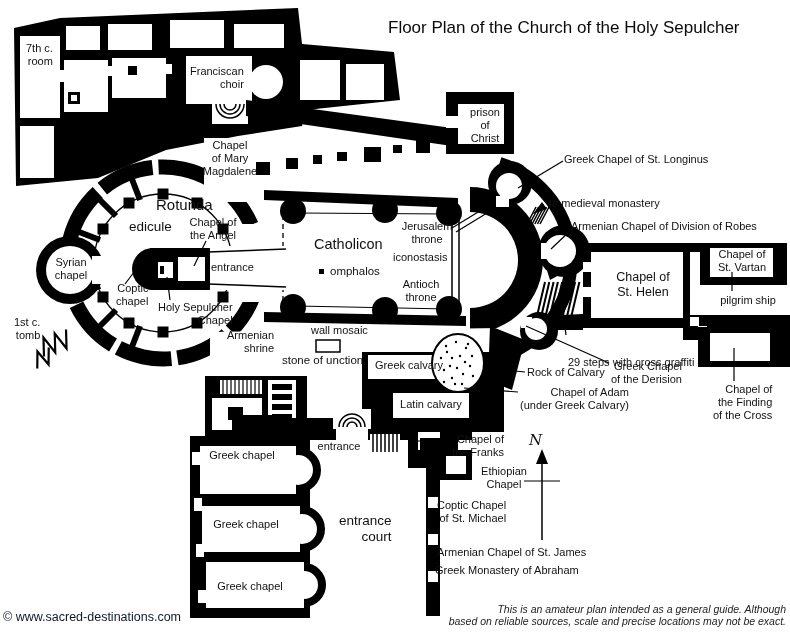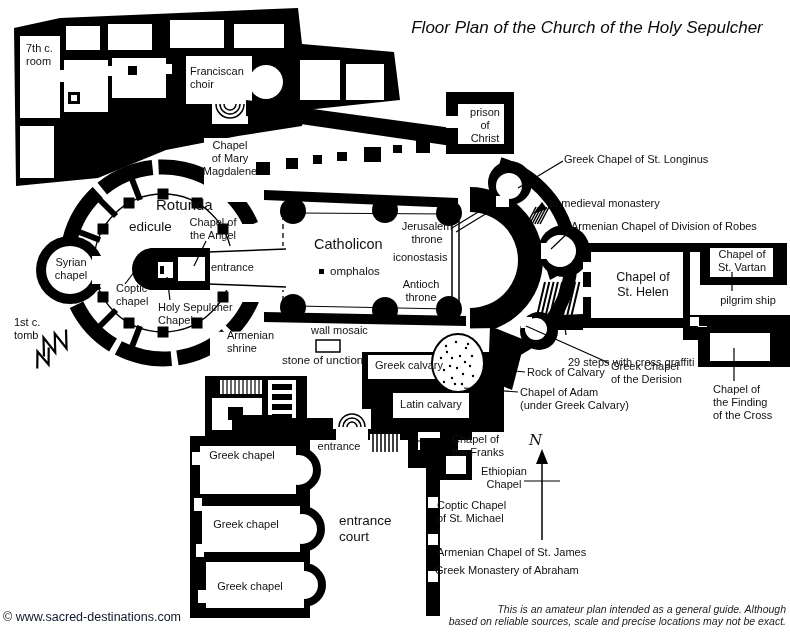--- a/index.html
+++ b/index.html
@@ -1,22 +1,22 @@
 <!DOCTYPE html>
 <html><head>
 <meta charset="utf-8">
 <style>
   html,body{margin:0;padding:0;background:#fff;}
   #page{position:relative;width:790px;height:635px;background:#ffffff;overflow:hidden;
         font-family:"Liberation Sans","DejaVu Sans",sans-serif;color:#111;}
   #plan-svg{position:absolute;left:0;top:0;}
-  .lbl{position:absolute;font-size:11px;line-height:1.17;white-space:pre-line;color:#111;}
+  .lbl{position:absolute;font-size:11px;line-height:1.17;white-space:pre-line;color:#111;text-align:right;}
   .ctr{text-align:center;}
-  #title{position:absolute;left:388px;top:18px;width:398px;text-align:center;
-         font-size:17px;color:#0a0a0a;font-style:italic;}
+  #title{position:absolute;left:388px;top:18px;width:398px;
+         font-size:17px;color:#0a0a0a;}
   #compass-n{position:absolute;left:529px;top:431px;font-family:"DejaVu Serif",serif;
              font-style:italic;font-size:15px;}
   #copyright{position:absolute;left:3px;top:610px;font-size:12.5px;color:#0f172a;}
   #disclaimer{position:absolute;left:420px;top:603px;width:366px;text-align:right;
               font-size:10.5px;line-height:1.18;color:#222;white-space:pre-line;font-style:italic;}
 </style>
 </head>
 <body>
 
 <div id="page">

